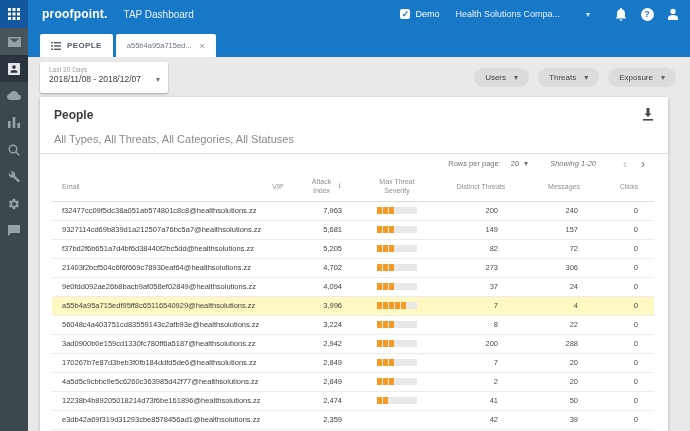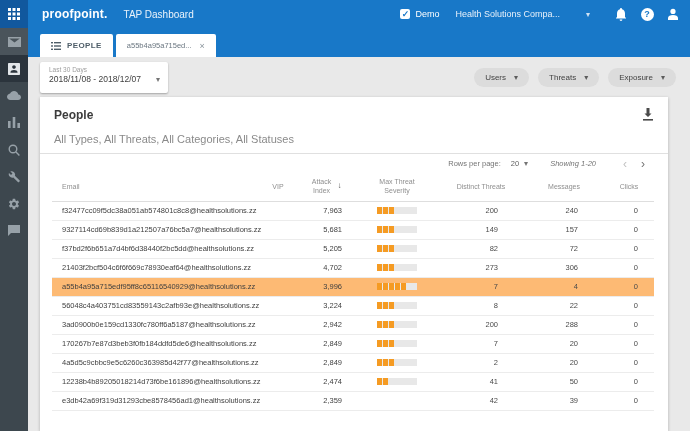--- a/index.html
+++ b/index.html
@@ -85,21 +85,21 @@
   .h-attack-inner { display:flex; align-items:center; justify-content:center; gap:3px; }
   .h-attack-text { width:26px; text-align:center; }
   .h-sev-text { display:block; width:40px; margin:0 auto; text-align:center; }
   .sort-icon { font-size:8px; color:#555; }
   tbody td { height:19px; font-size:7.5px; color:#3f3f3f; border-bottom:1px solid #ececec;
     padding:0 2px; white-space:nowrap; overflow:hidden; }
   td.c-email { padding-left:10px; cursor:pointer; }
   td.c-attack { text-align:right; padding-right:14px; }
   td.c-num { text-align:right; padding-right:26px; color:#4a4a4a; }
   td.c-clk { text-align:right; padding-right:16px; color:#4a4a4a; }
-  tr.selected { background:#fdba74; }
+  tr.selected { background:#fef9c3; }
   .sevbar { width:40px; height:7px; background:#e8e8e8; margin:0 auto; display:flex; }
   .seg { width:5px; height:7px; margin-right:1px; }
   .seg.on { background:#f59b23; }
   svg { display:block; }
 </style>
 </head>
 <body>
 
 <div class="app">
 
@@ -371,20 +371,37 @@
                   <span class="seg on"></span>
                   <span class="seg on"></span>
                   <span class="seg"></span>
                   <span class="seg"></span>
                 </div>
           </td>
           <td class="c-num">273</td>
           <td class="c-num">306</td>
           <td class="c-clk">0</td>
         </tr>
+            <tr>
+          <td class="c-email">9e0fdd092ae26b8bacb9af058ef02849@healthsolutions.zz</td>
+          <td class="c-vip"></td>
+          <td class="c-attack">4,094</td>
+          <td class="c-sev">
+            <div class="sevbar">
+                  <span class="seg on"></span>
+                  <span class="seg on"></span>
+                  <span class="seg on"></span>
+                  <span class="seg"></span>
+                  <span class="seg"></span>
+                </div>
+          </td>
+          <td class="c-num">37</td>
+          <td class="c-num">24</td>
+          <td class="c-clk">0</td>
+        </tr>
             <tr class="selected">
           <td class="c-email">a55b4a95a715edf95ff8c65116540929@healthsolutions.zz</td>
           <td class="c-vip"></td>
           <td class="c-attack">3,996</td>
           <td class="c-sev">
             <div class="sevbar">
                   <span class="seg on"></span>
                   <span class="seg on"></span>
                   <span class="seg on"></span>
                   <span class="seg on"></span>

